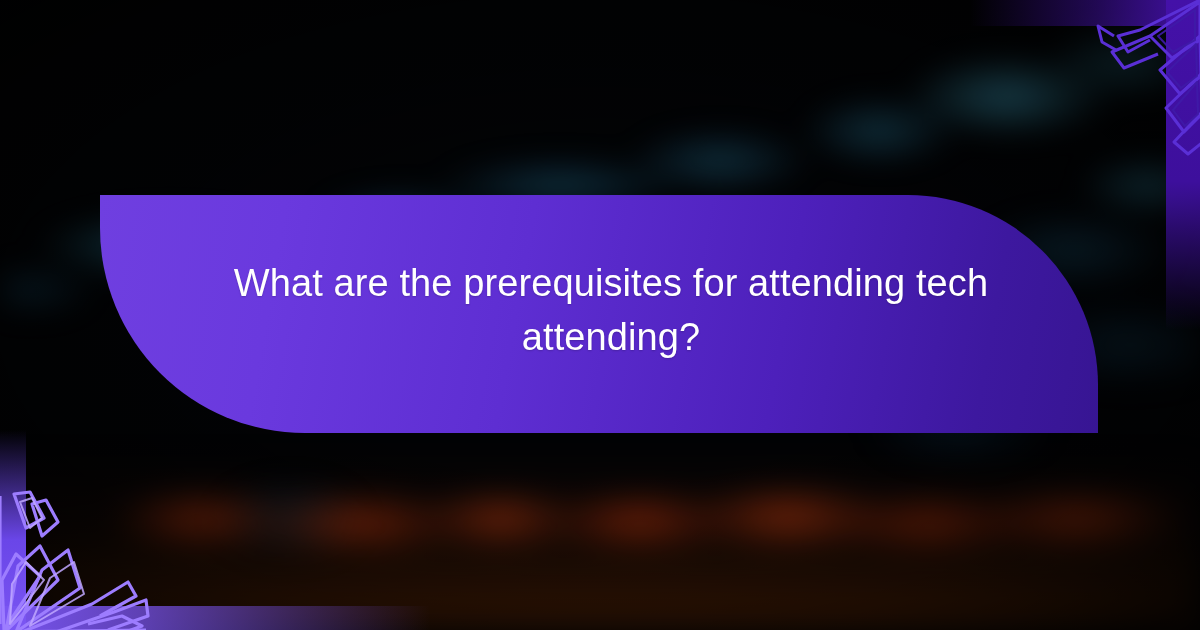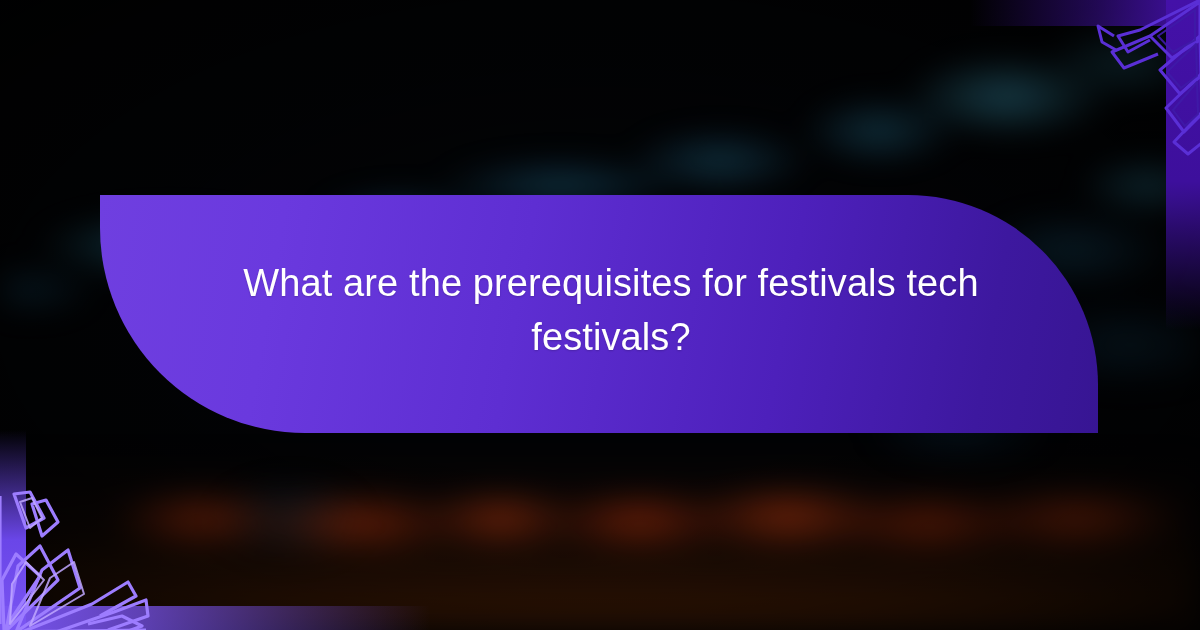--- a/index.html
+++ b/index.html
@@ -173,16 +173,16 @@
       <path d="M4 140 L4 12"></path>
     </g>
     <g fill="none" stroke="#c0a8ff" stroke-width="2" stroke-linejoin="round" opacity=".85">
       <path d="M14 140 L48 96 L30 78 L16 100 Z"></path>
       <path d="M34 142 L88 110 L78 78 L54 94 Z"></path>
       <path d="M24 18 L34 44 L46 34 L36 14 Z"></path>
     </g>
   </svg>
 
   <div class="banner">
-    <h1 class="banner-text">What are the prerequisites for festivals tech festivals?</h1>
+    <h1 class="banner-text">What are the prerequisites for attending tech attending?</h1>
   </div>
 
 </div>
 
 </body></html>

